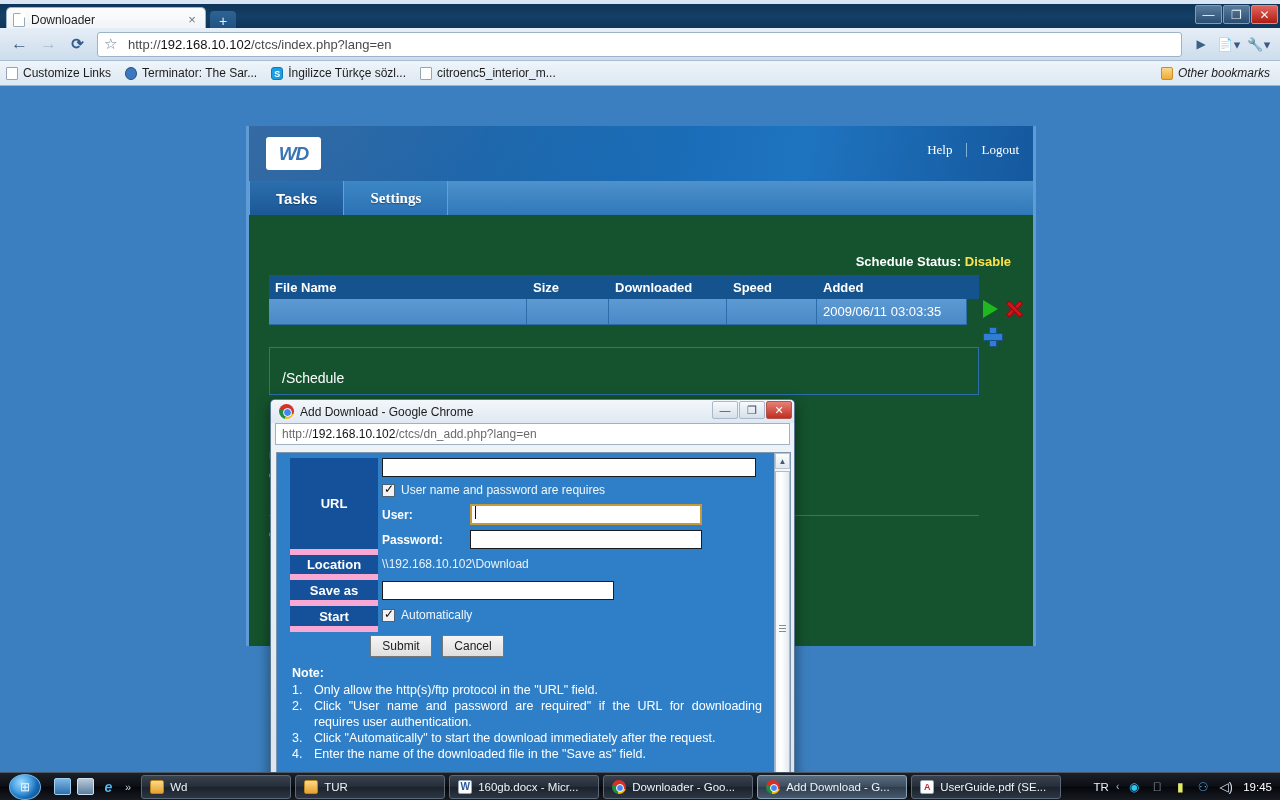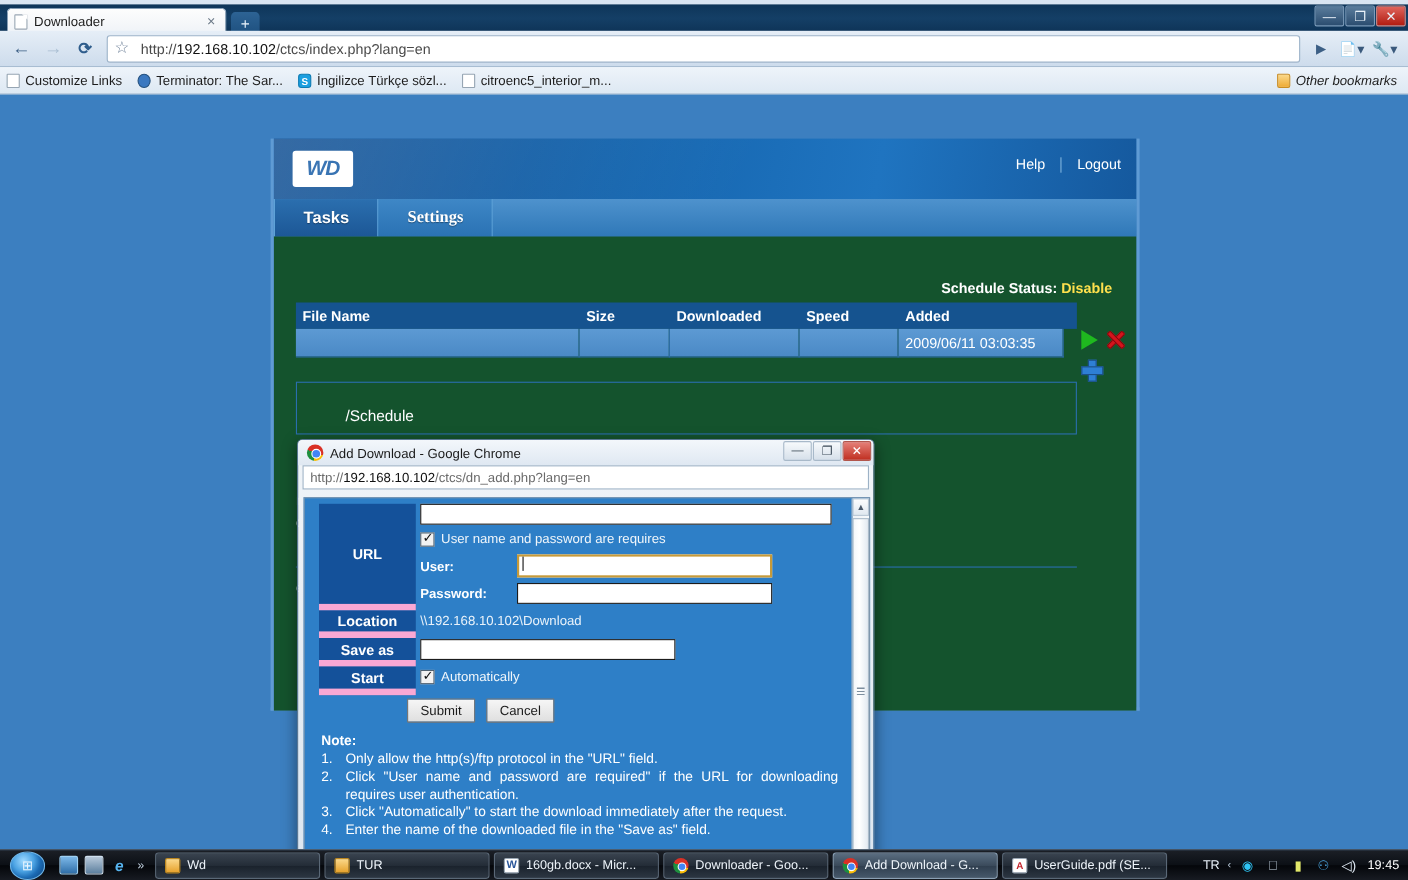--- a/index.html
+++ b/index.html
@@ -138,21 +138,21 @@
     background: #ffffff; border-radius: 3px;
     display:flex; align-items:center; justify-content:center;
   }
   #wd-logo-text {
     font-family: "Liberation Sans", sans-serif;
     font-weight: bold; font-style: italic; font-size: 19px; color: #1b5fa8;
     letter-spacing: -1px;
   }
   #wd-header-links {
     position:absolute; right: 14px; top: 16px; z-index:2;
-    display:flex; align-items:center; font-size: 13px; color:#ffffff;
+    display:flex; align-items:center; font-size: 13px; color:#ffffff;font-family:Liberation Serif, serif;
   }
   #wd-header-links .divider { width:1px; height:14px; background:#7fb3dd; margin: 0 14px; }
   #wd-header-links a { color:#ffffff; text-decoration:none; }
 
   #wd-tabs {
     position: relative; height: 34px;
     background: linear-gradient(180deg,#4e92cd 0%,#2f78b8 100%);
     display:flex; align-items:flex-end;
   }
   .wd-tab {
@@ -223,21 +223,21 @@
   }
   #add-icon::before { left:6px; top:0; width:6px; height:18px; }
   #add-icon::after { left:0; top:6px; width:18px; height:6px; }
 
   #sched-box {
     position:absolute; left: 20px; top: 132px; width: 710px; height: 48px;
     border: 1px solid #2a6eae;
   }
   #sched-box-label {
     position:absolute; left: 12px; top: 22px;
-    font-size: 14px; color:#ffffff;margin-left:32px;
+    font-size: 14px; color:#ffffff;
   }
   #wd-note {
     position:absolute; left: 20px; top: 230px; width: 720px;
     font-size: 13px; color:#ffffff; line-height: 20px;
   }
   #wd-footer-sep {
     position:absolute; left:20px; top: 300px; width: 710px; height:1px; background:#2a6eae;
   }
   #wd-copyright {
     position:absolute; left: 20px; top: 312px;

